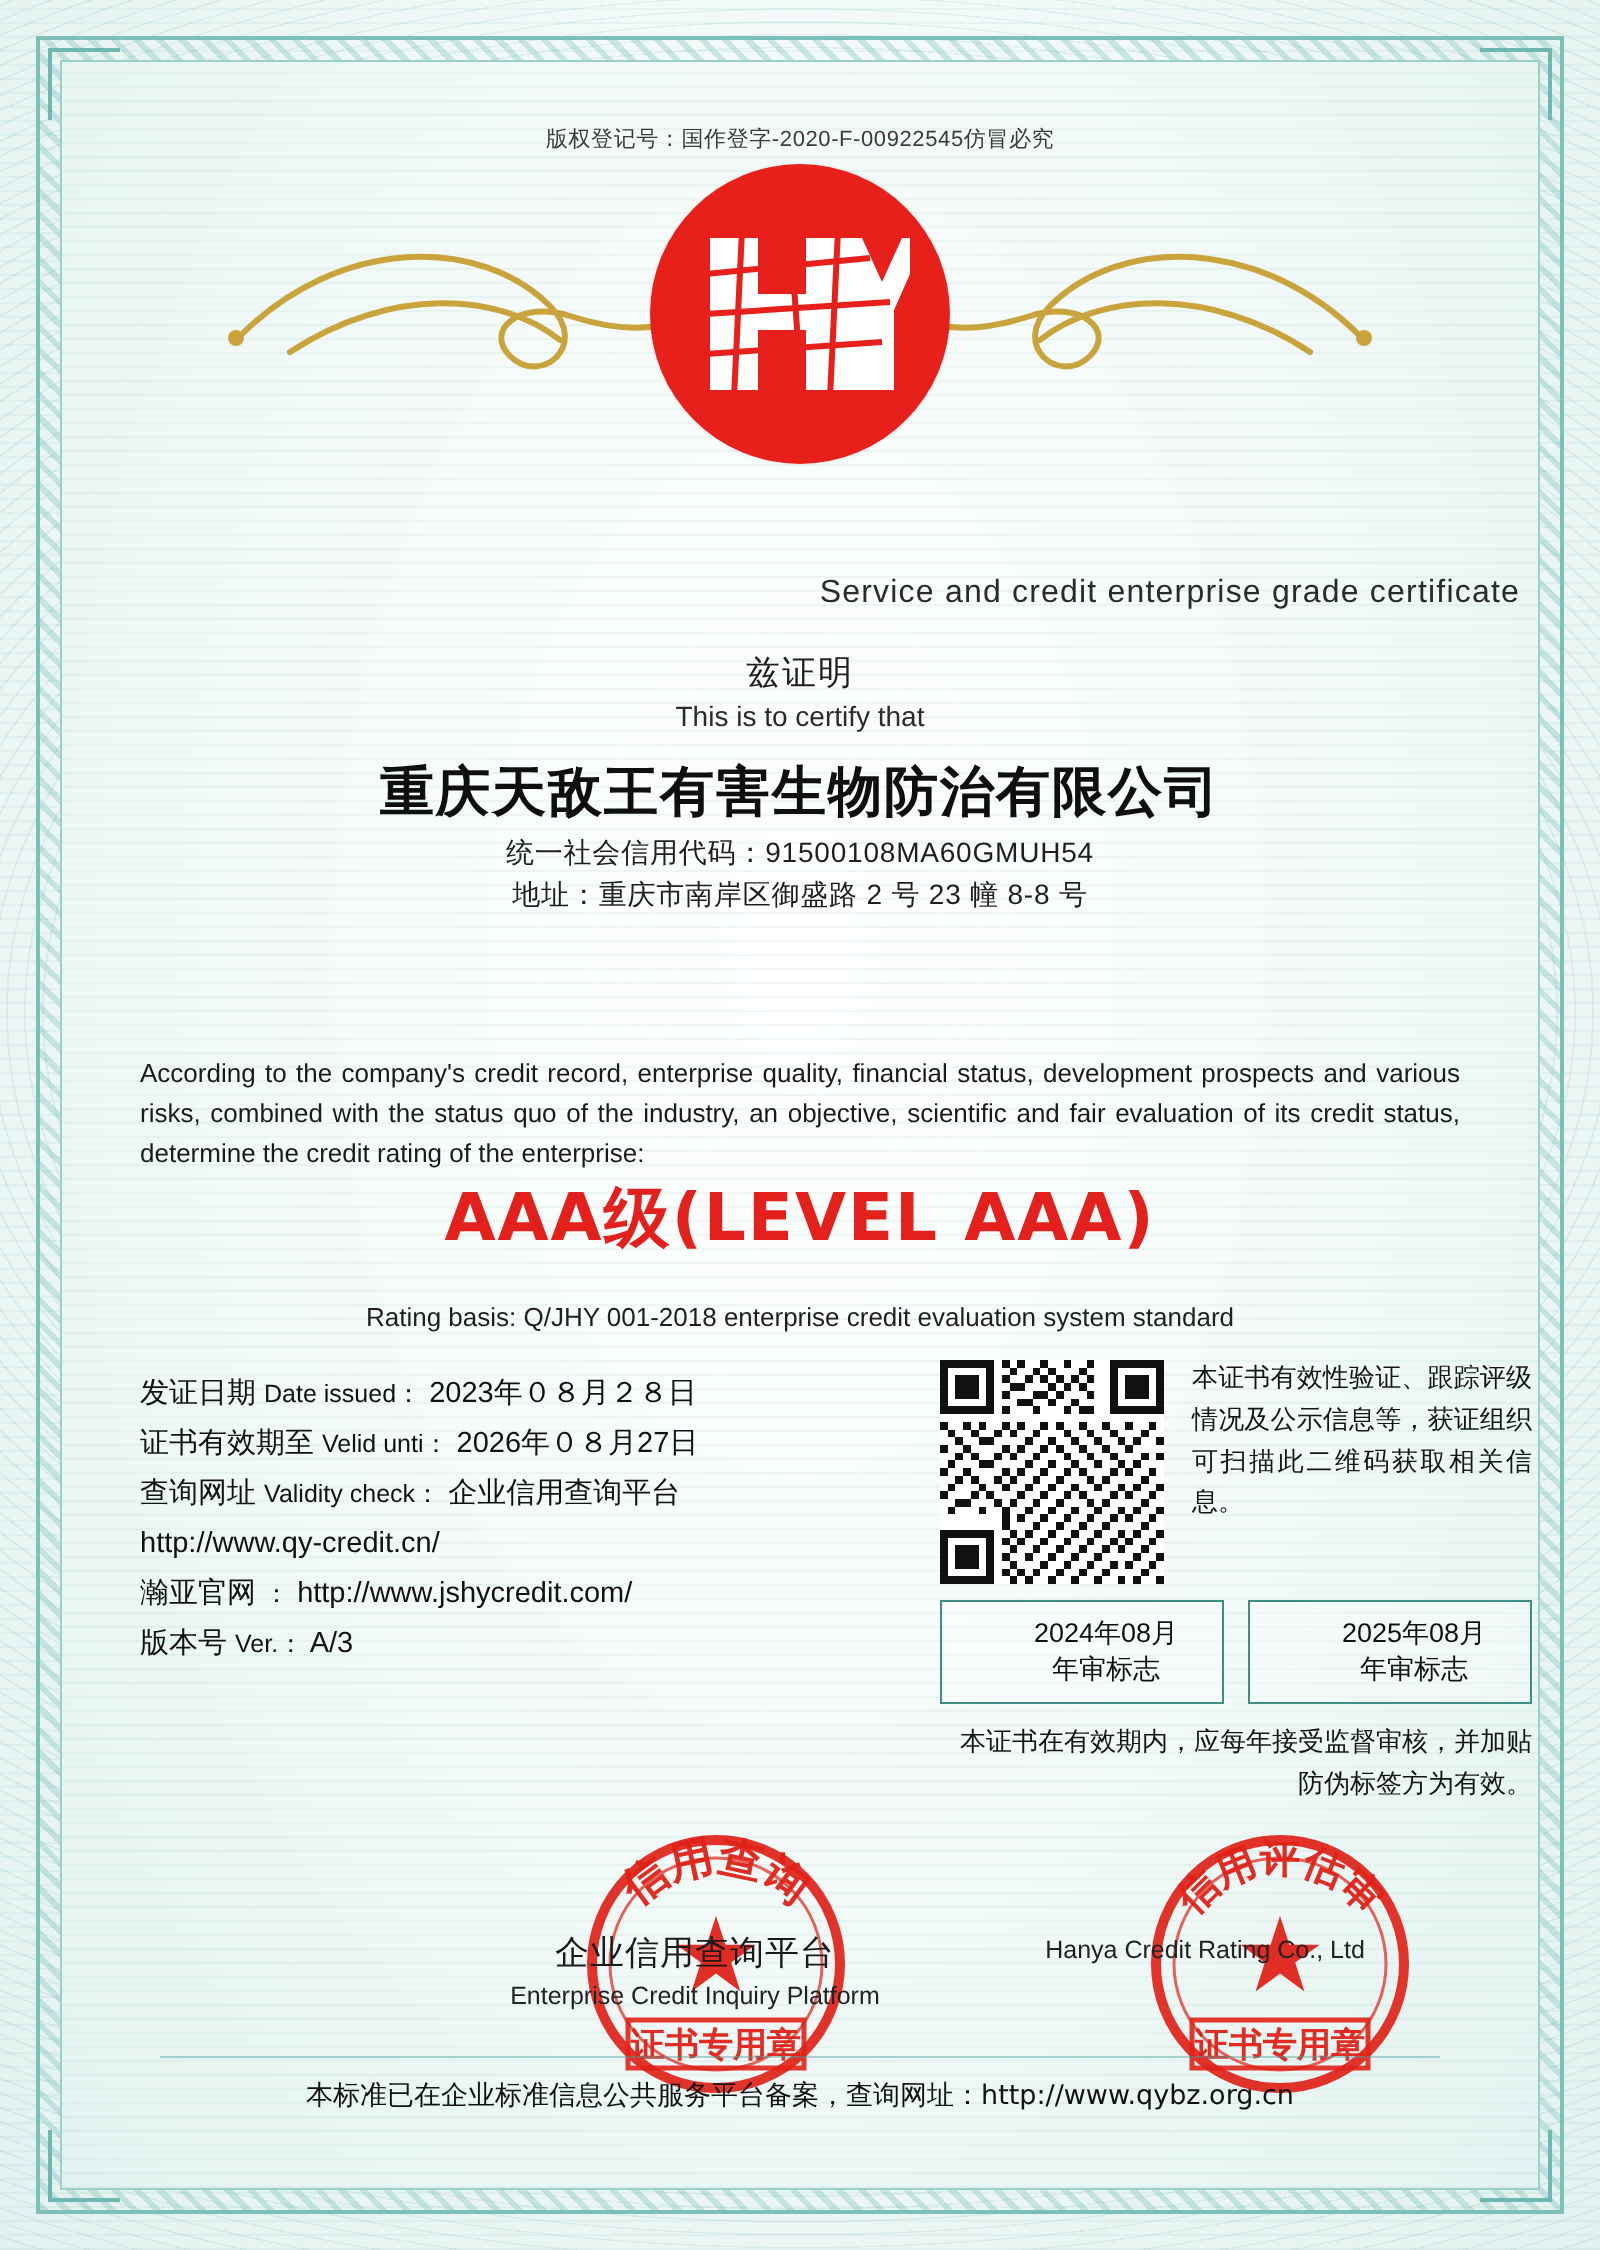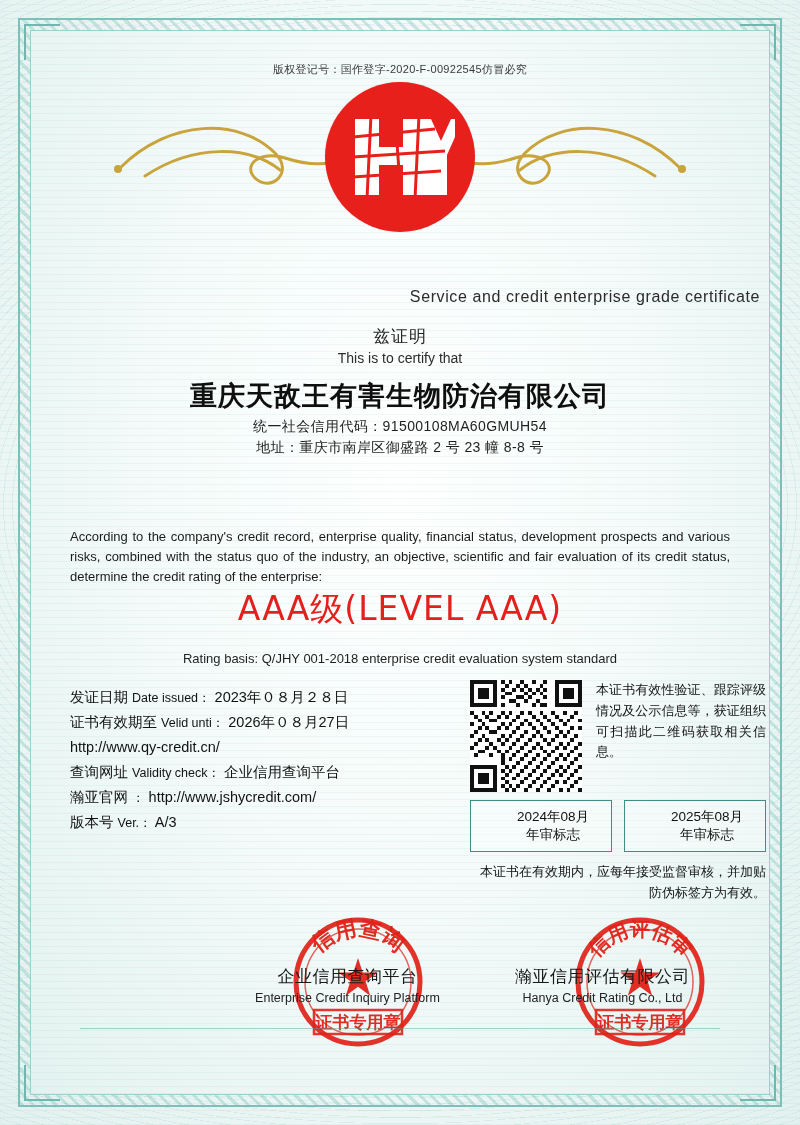--- a/index.html
+++ b/index.html
@@ -191,21 +191,21 @@
     color: #1b1b1b;
     text-align: justify;
   }
 
   .level {
     position: absolute;
     top: 547px;
     left: 0; right: 0;
     text-align: center;
     font-size: 33px;
-    font-weight: normal;
+    font-weight: bold;
     color: #e3201c;
     letter-spacing: 1px;
     font-family: "DejaVu Sans", sans-serif;
   }
 
   .basis-cn {
     position: absolute;
     top: 592px;
     left: 0; right: 0;
     text-align: center;
@@ -414,26 +414,26 @@
         <span class="k-cn">发证日期</span>
         <span class="k-en">Date issued：</span>
         <span class="val">2023年０８月２８日</span>
       </div>
       <div class="row">
         <span class="k-cn">证书有效期至</span>
         <span class="k-en">Velid unti：</span>
         <span class="val">2026年０８月27日</span>
       </div>
       <div class="row">
-        <span class="val">http://www.qy-credit.cn/</span>
-      </div>
-      <div class="row">
         <span class="k-cn">查询网址</span>
         <span class="k-en">Validity check：</span>
         <span class="val">企业信用查询平台</span>
+      </div>
+      <div class="row">
+        <span class="val">http://www.qy-credit.cn/</span>
       </div>
       <div class="row">
         <span class="k-cn">瀚亚官网</span>
         <span class="k-en">：</span>
         <span class="val">http://www.jshycredit.com/</span>
       </div>
       <div class="row">
         <span class="k-cn">版本号</span>
         <span class="k-en">Ver.：</span>
         <span class="val">A/3</span>
@@ -729,20 +729,20 @@
         <text x="80" y="126" text-anchor="middle" font-family="DejaVu Sans, sans-serif" font-size="17" font-weight="bold" fill="#e02218" opacity="0.95">证书专用章</text>
       </svg>
     </div>
 
     <div class="signatories">
       <div class="sig">
         <div class="cn">企业信用查询平台</div>
         <div class="en">Enterprise Credit Inquiry Platform</div>
       </div>
       <div class="sig">
-        <div class="cn">瀚亚信用评估有限公司</div>
         <div class="en">Hanya Credit Rating Co., Ltd</div>
       </div>
     </div>
 
     <div class="hr-footer"></div>
+    <div class="footer-note">本标准已在企业标准信息公共服务平台备案，查询网址：http://www.qybz.org.cn</div>
   </div>
 </div>
 
 </body></html>

